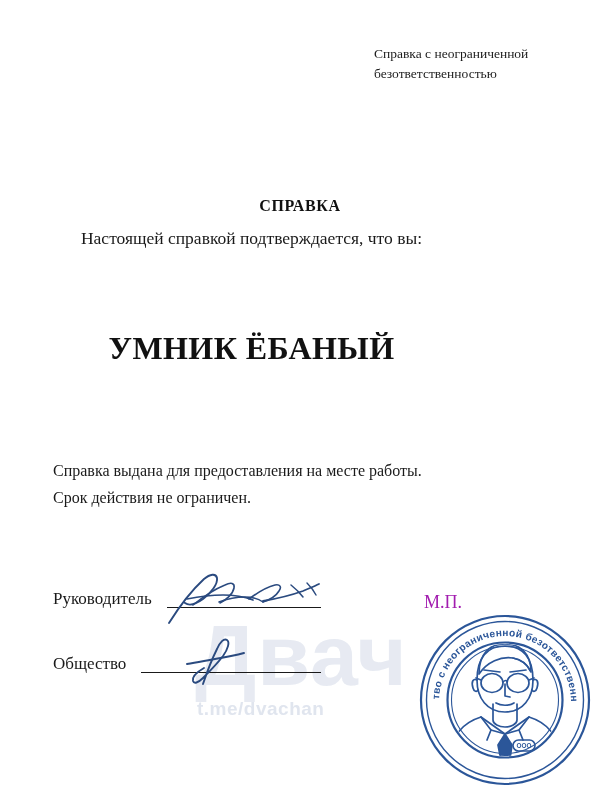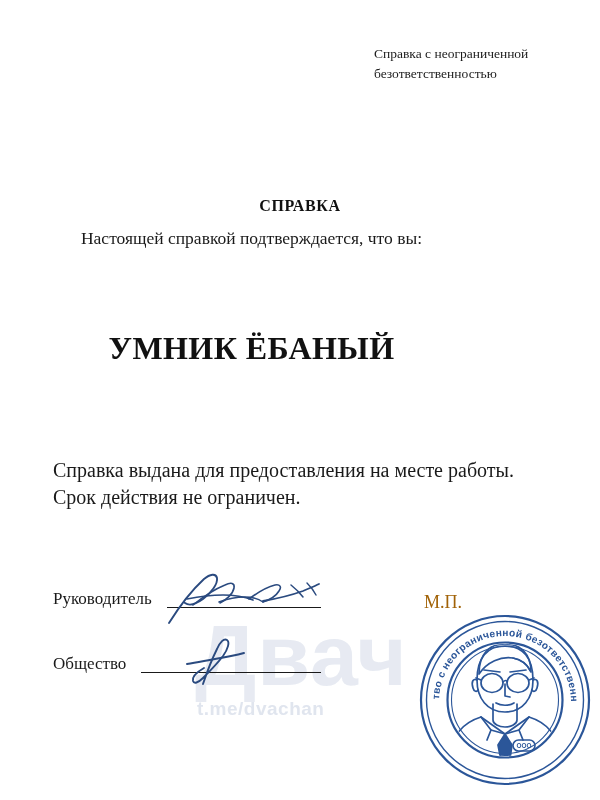--- a/index.html
+++ b/index.html
@@ -107,21 +107,21 @@
     color: #111;
     z-index: 3;
   }
 
   
   .body-text {
     position: absolute;
     left: 53px;
     top: 457px;
     width: 470px;
-    font-size: 20px;
+    font-size: 16px;
     line-height: 27px;
     color: #1a1a1a;
     z-index: 3;
   }
   .body-text div { white-space: nowrap; }
 
   
   .sig-row {
     position: absolute;
     left: 53px;
@@ -155,21 +155,21 @@
   }
   .director .sig-ink   { left: 110px; top: -19px; }
   .accountant .sig-ink { left: 120px; top: -21px; }
 
   
   .seal-label {
     position: absolute;
     left: 424px;
     top: 592px;
     font-size: 18px;
-    color: #a16207;
+    color: #a21caf;
     z-index: 3;
   }
   .seal {
     position: absolute;
     left: 417px;
     top: 606px;
     width: 176px;
     height: 180px;
     z-index: 5;
   }

